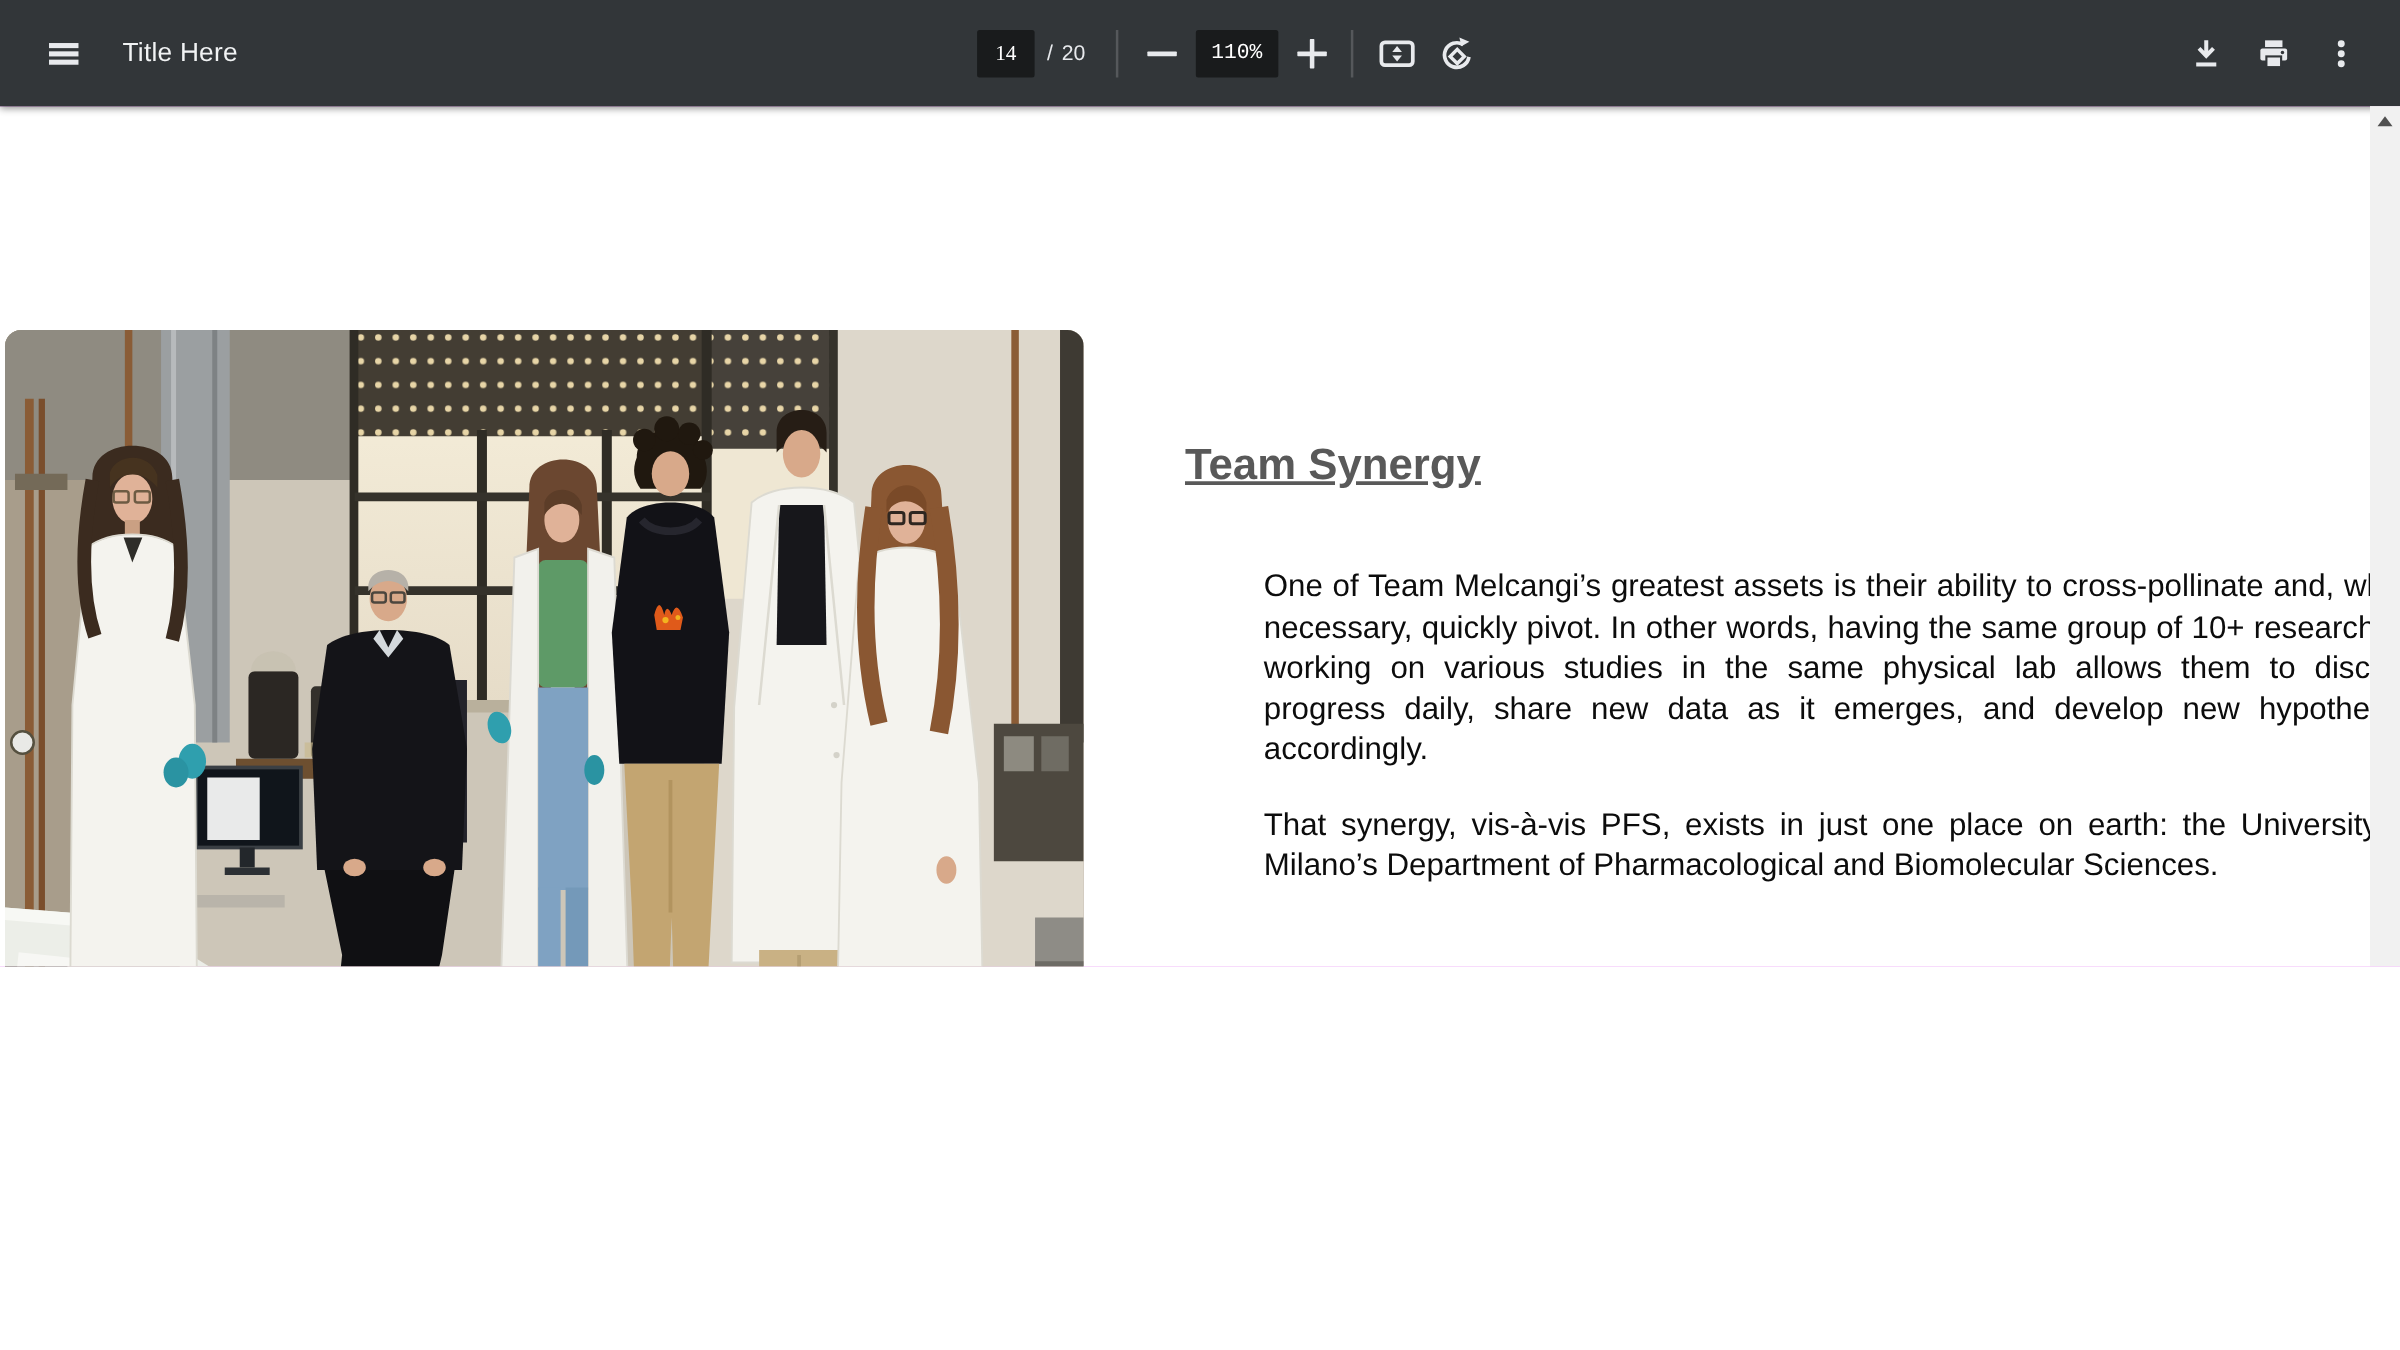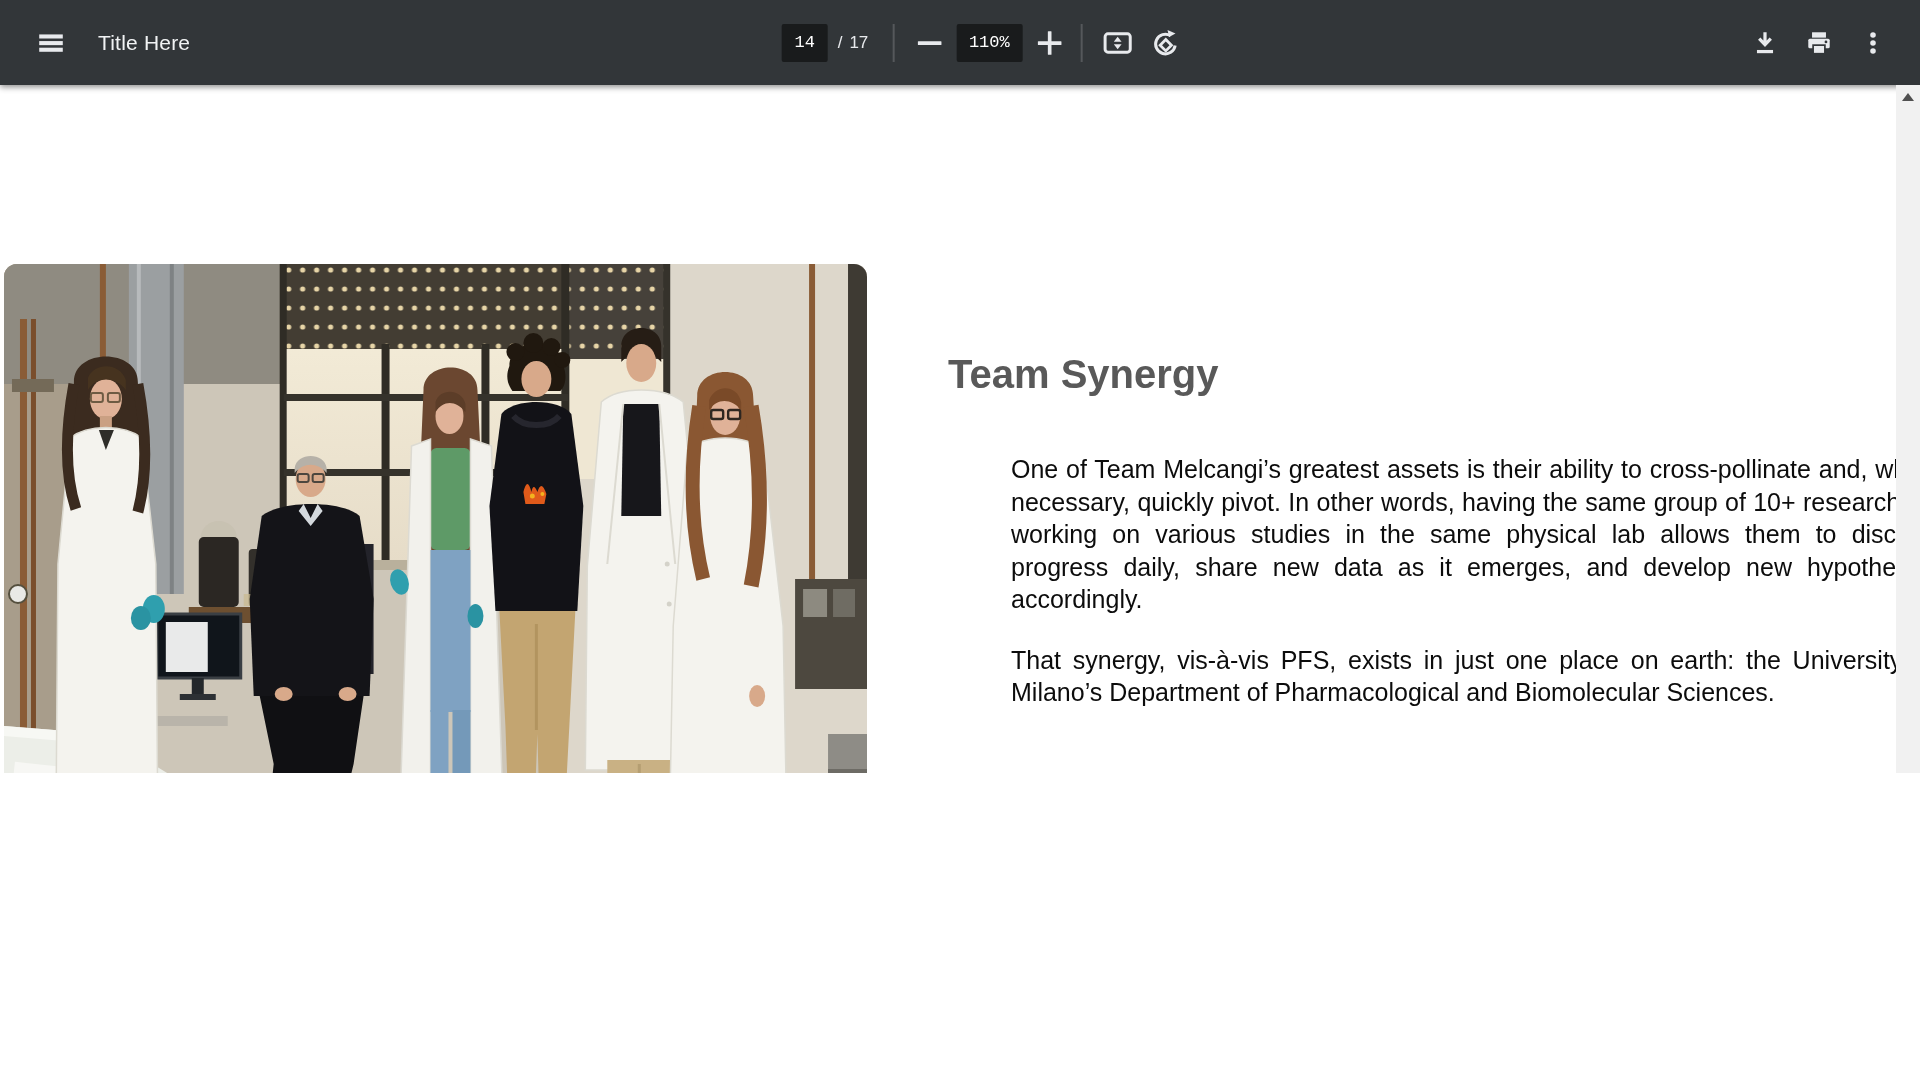--- a/index.html
+++ b/index.html
@@ -12,34 +12,34 @@
              background:#323639; box-shadow:0 2px 6px rgba(0,0,0,.45); z-index:30;
              display:flex; align-items:center; color:#e8eaed; }
   .tb-left { position:absolute; left:30px; top:0; height:85px; display:flex; align-items:center; }
   .icon-btn { width:42px; height:42px; border:none; background:transparent; cursor:pointer;
               display:flex; align-items:center; justify-content:center; border-radius:50%; padding:0; }
   .icon-btn svg { display:block; }
   .tb-title { margin-left:26px; font-size:21px; font-weight:500; color:#f1f3f4; letter-spacing:.2px; }
   .tb-center { position:absolute; left:50%; top:0; height:85px; transform:translateX(-50%);
                display:flex; align-items:center; }
   .page-input { width:46px; height:38px; background:#191b1c; border:none; border-radius:2px;
-                color:#fff; font-size:17px; text-align:center; font-family:Liberation Mono, monospace;margin-left:48px; }
+                color:#fff; font-size:17px; text-align:center; font-family:Liberation Serif, serif;margin-left:48px; }
   .page-total { display:flex; align-items:center; gap:7px; margin-left:10px; font-size:17px; color:#e8eaed; }
   .tb-sep { width:2px; height:38px; background:#55585b; }
   .zoom-input { width:66px; height:38px; background:#191b1c; border:none; border-radius:2px;
                 color:#fff; font-size:17px; text-align:center; font-family:Liberation Mono, monospace; }
   .tb-right { position:absolute; right:26px; top:0; height:85px; display:flex; align-items:center; gap:12px; } .gap14{width:14px;} .gap24{width:24px;} .gap10{width:10px;} .gap6{width:6px;}
 
   
   .page-area { position:absolute; left:0; top:85px; width:1896px; height:973px; background:#ffffff; z-index:1; }
   .photo-wrap { position:absolute; left:4px; top:179px; width:863px; height:576px; overflow:hidden; background:#b9b2a4;border-radius:13px; }
   .photo-wrap svg { width:100%; height:100%; display:block; }
   .photo-caption { position:absolute; right:30px; bottom:26px; font-size:17.5px;
                    color:rgba(255,255,255,.82); letter-spacing:.2px; }
-  .doc-heading { position:absolute; left:948px; top:267px; font-size:40px; font-weight:bold; color:#595959; }
+  .doc-heading { position:absolute; left:948px; top:267px; font-size:35px; font-weight:bold; color:#595959;text-decoration:underline; }
   .doc-text { position:absolute; left:1011px; top:368px; width:924px; font-size:25px; line-height:32.5px;
               color:#0c0c0c; text-align:justify; }
   .doc-text p + p { margin-top:28px; }
   .accent-bar { position:absolute; left:0; top:939px; width:1896px; height:32px;
                 background:#3cb8c4; border-top:2px solid #2da4b1; }
 
   
   .vscroll { position:absolute; right:0; top:85px; width:24px; height:973px; background:#f1f1f1; z-index:40; }
   .hscroll { position:absolute; left:0; top:1058px; width:1896px; height:22px; background:#f1f1f1; z-index:40; }
   .scroll-corner { position:absolute; right:0; top:1058px; width:24px; height:22px; background:#d0d1d3; z-index:40; }
@@ -69,21 +69,21 @@
           <rect x="3" y="18.4" width="22" height="3.8" fill="#e8eaed"></rect>
         </svg>
       </button>
       <div class="tb-title">Title Here</div>
     </div>
 
     <div class="tb-center">
       <input class="page-input" value="14" style="">
       <div class="page-total">
         <span>/</span>
-        <span>17</span>
+        <span>20</span>
       </div>
       <div class="gap24"></div>
       <div class="tb-sep"></div>
       <div class="gap14"></div>
       <button class="icon-btn" title="Zoom out">
         <svg width="30" height="30" viewBox="0 0 28 28">
           <rect x="3" y="12.4" width="22" height="3.4" rx="0.5" fill="#e8eaed"></rect>
         </svg>
       </button>
       <div class="gap6"></div>

